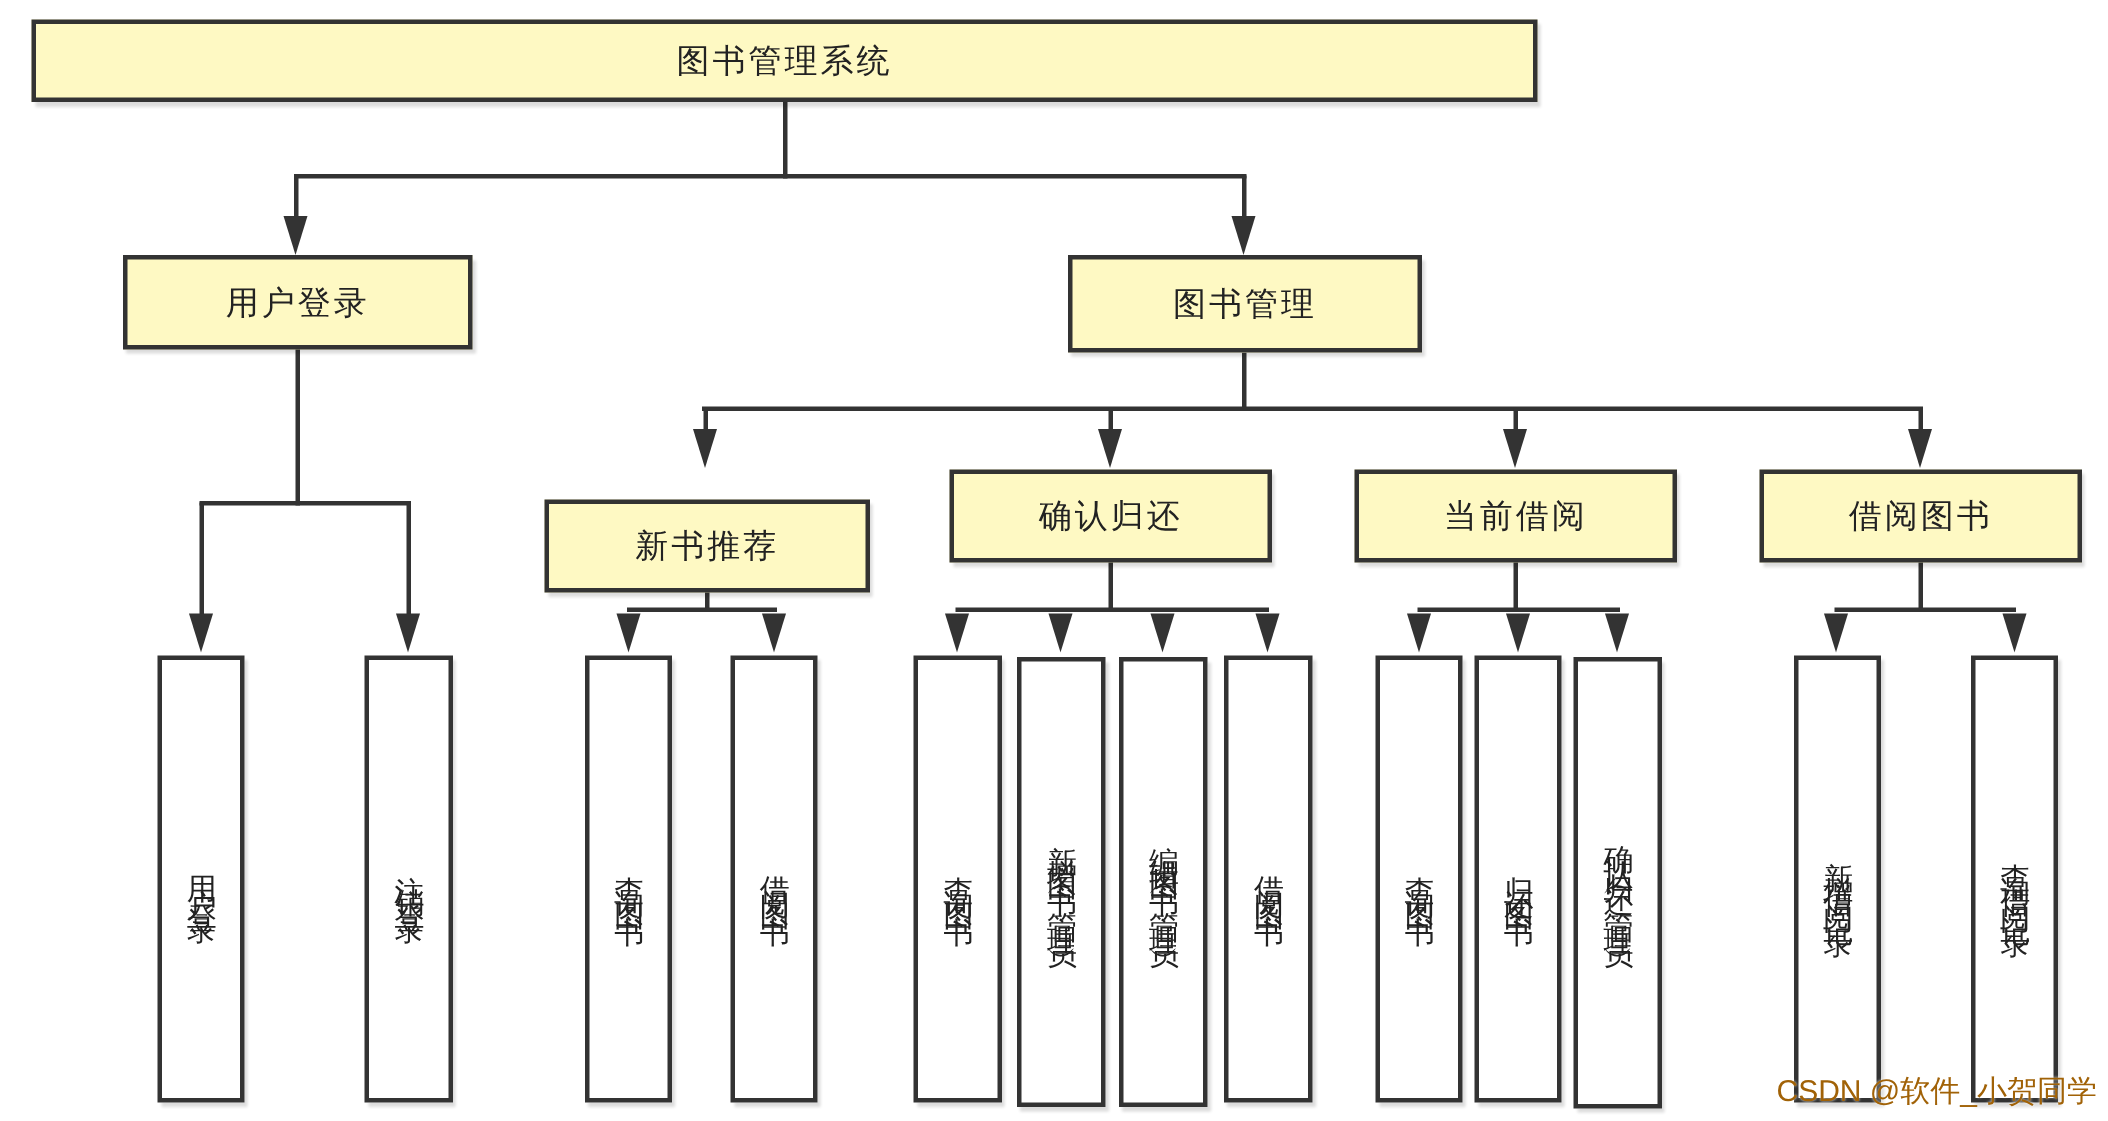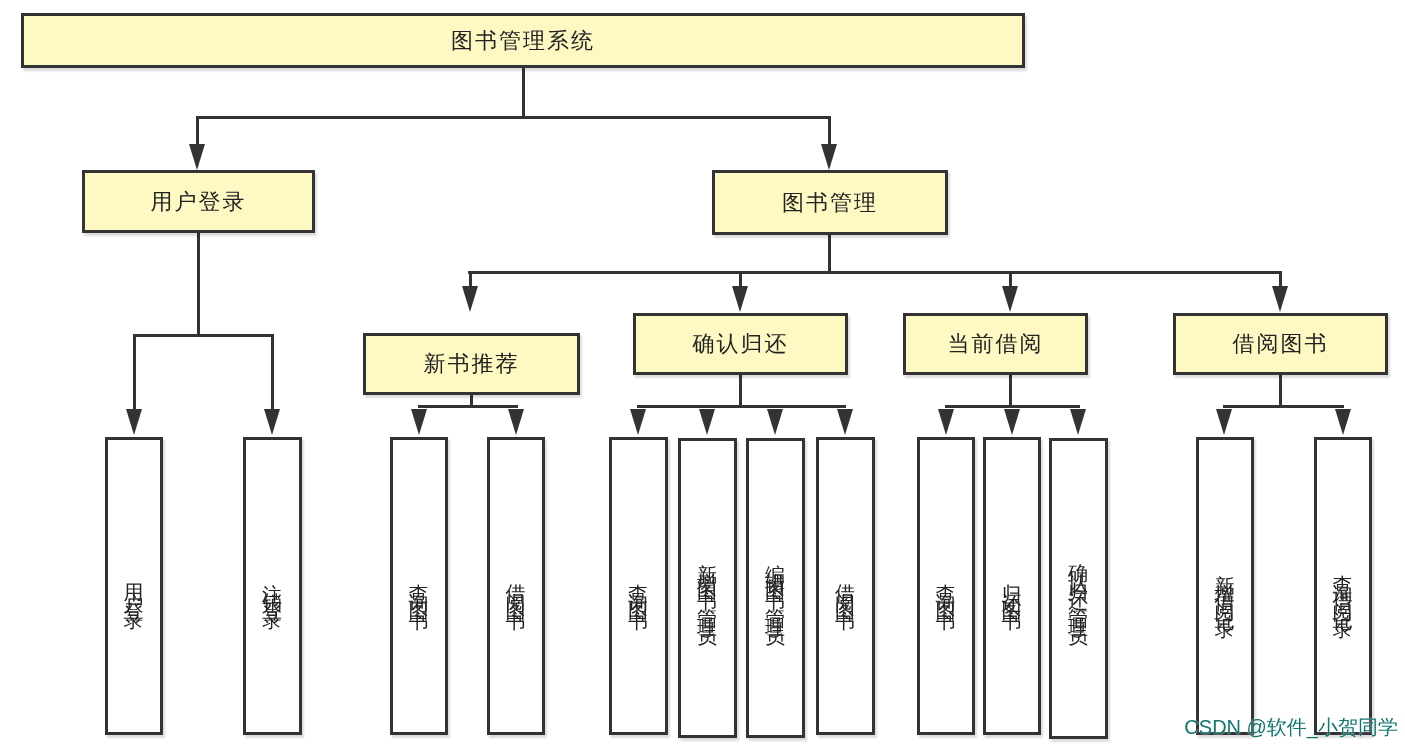--- a/index.html
+++ b/index.html
@@ -47,21 +47,21 @@
     position: absolute; width: 0; height: 0;
     border-left: 8px solid transparent;
     border-right: 8px solid transparent;
     border-top: 26px solid #333333;
   }
 
   .wm {
     position: absolute;
     right: 7px; bottom: 6px;
     font-size: 20px;
-    color: #0f766e;
+    color: #a16207;
     text-shadow: 0 0 2px rgba(255,255,255,0.9);
     z-index: 10;
     white-space: nowrap;
   }
 </style>
 </head>
 <body>
 
 <div class="stage">
 
@@ -112,21 +112,21 @@
   <div class="arrow" style="left:1216px;top:409px;"></div>
   <div class="arrow" style="left:1335px;top:409px;"></div>
 
   <div class="box" style="left:21px;top:13px;width:1004px;height:55px;">图书管理系统</div>
 
   <div class="box" style="left:82px;top:170px;width:233px;height:63px;">用户登录</div>
   <div class="box" style="left:712px;top:170px;width:236px;height:65px;">图书管理</div>
 
   <div class="box" style="left:363px;top:313px;width:217px;height:62px;margin-top:20px;">新书推荐</div>
   <div class="box" style="left:633px;top:313px;width:215px;height:62px;">确认归还</div>
-  <div class="box" style="left:903px;top:313px;width:185px;height:62px;">当前借阅</div>
+  <div class="box" style="left:903px;top:313px;width:215px;height:62px;">当前借阅</div>
   <div class="box" style="left:1173px;top:313px;width:215px;height:62px;">借阅图书</div>
 
   <div class="vbox" style="left:105px;top:437px;width:58px;height:298px;">
     <span>用户登录</span>
   </div>
   <div class="vbox" style="left:243px;top:437px;width:59px;height:298px;">
     <span>注销登录</span>
   </div>
 
   <div class="vbox" style="left:390px;top:437px;width:58px;height:298px;">

